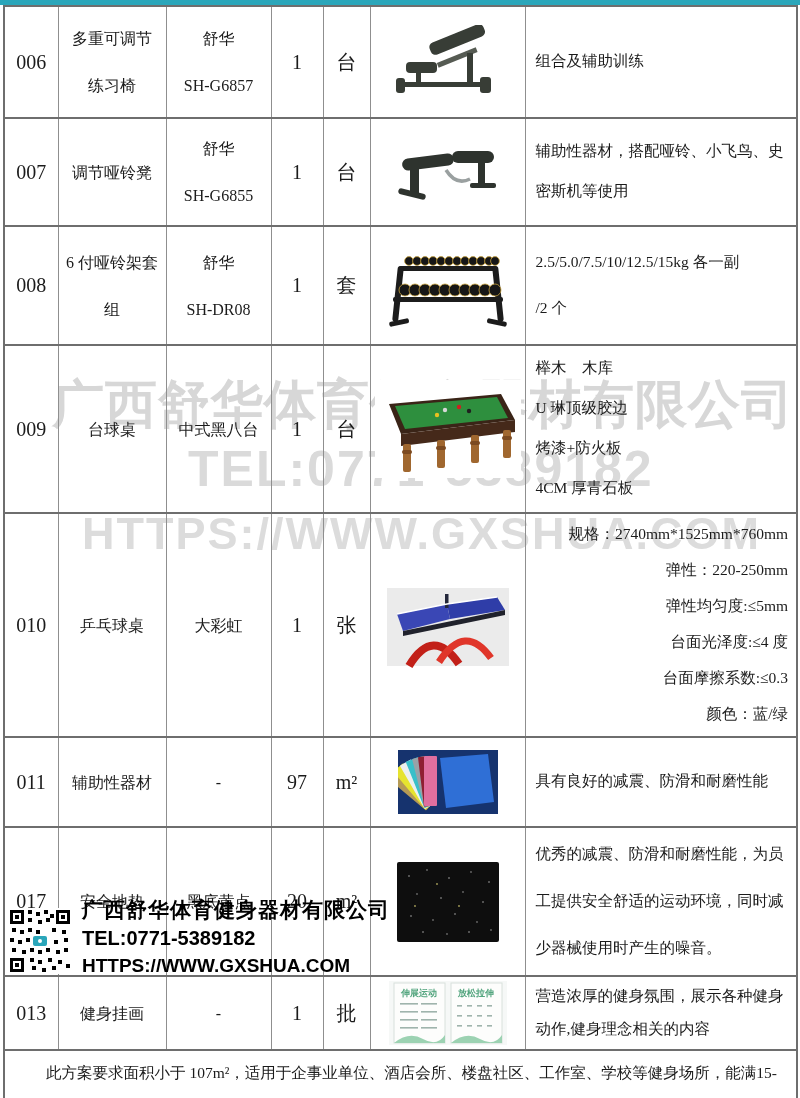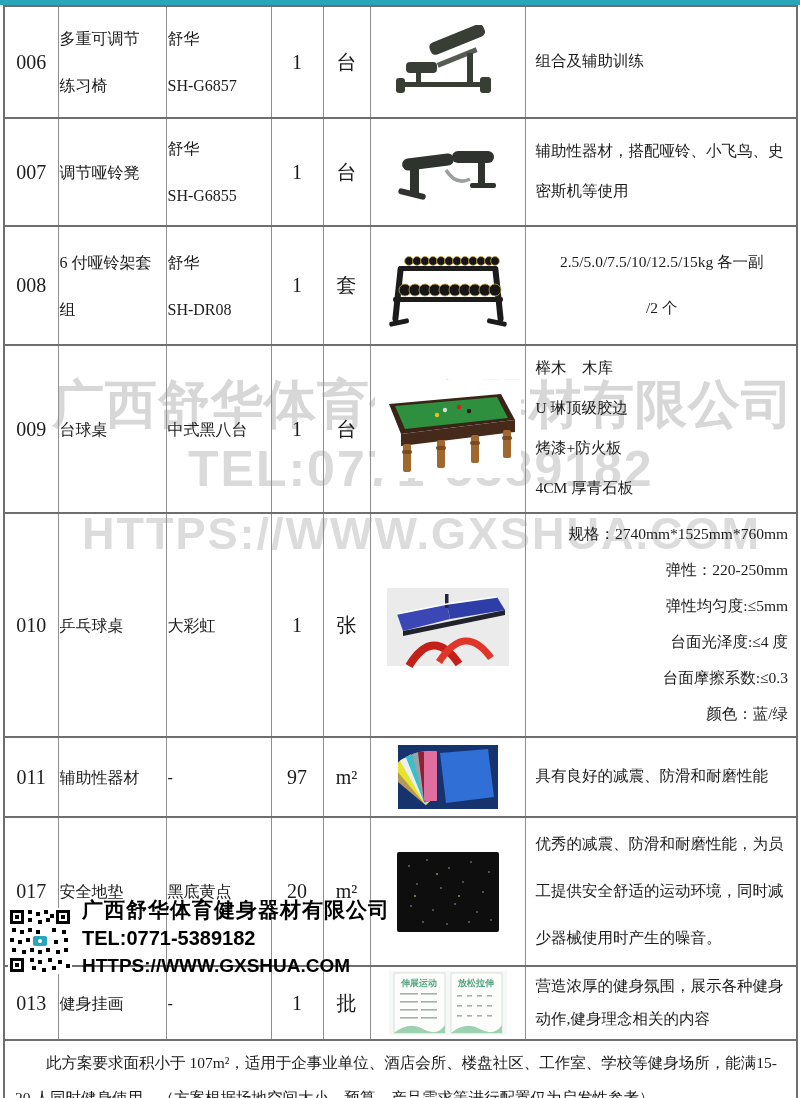--- a/index.html
+++ b/index.html
@@ -21,25 +21,25 @@
     position:absolute; top:5px; left:3px; width:793px; z-index:2;
     border-collapse:collapse; table-layout:fixed; background:transparent;
     border:2px solid #6e6e6e;
   }
   table.tbl td {
     border:1px solid #8f8f8f;
     border-top:2px solid #6e6e6e;
     vertical-align:middle; overflow:hidden;
   }
   .c-no,.c-qty,.c-unit { text-align:center; font-size:20px; }
-  .c-name,.c-brand { font-size:16px; line-height:47px; }
+  .c-name,.c-brand { text-align:center; font-size:16px; line-height:47px; }
   .c-img { text-align:center; }
   .c-img svg { vertical-align:middle; }
   .c-desc { font-size:15.5px; text-align:left; padding:2px 8px 4px 10px; }
-  .lh46 { line-height:46px;text-align:center; } .lh40 { line-height:40px; } .lh36 { line-height:36px;text-align:right; }
+  .lh46 { line-height:46px; } .lh40 { line-height:40px; } .lh36 { line-height:36px;text-align:right; }
   .lh35 { line-height:47px; } .lh33 { line-height:33px; }
   .c-footer { font-size:15.5px; line-height:35px; padding:0 10px; }
   .c-footer div { text-indent:2em; }
 
   
   .stamp { position:absolute; left:8px; top:895px; z-index:3;
            font-family:"Liberation Sans","DejaVu Sans",sans-serif; font-weight:bold; color:#000;
            white-space:nowrap; }
   .stamp .qr { position:absolute; left:0; top:13px; }
   .stamp .st-lines { position:absolute; left:74px; top:0; }
@@ -257,21 +257,21 @@
       <td class="c-desc lh36">
         <div>规格：2740mm*1525mm*760mm</div>
         <div>弹性：220-250mm</div>
         <div>弹性均匀度:≤5mm</div>
         <div>台面光泽度:≤4 度</div>
         <div>台面摩擦系数:≤0.3</div>
         <div>颜色：蓝/绿</div>
       </td>
     </tr>
 
-    <tr style="height:80px">
+    <tr style="height:90px">
       <td class="c-no">011</td>
       <td class="c-name">
         <div>辅助性器材</div>
       </td>
       <td class="c-brand">
         <div>-</div>
       </td>
       <td class="c-qty">97</td>
       <td class="c-unit">m²</td>
       <td class="c-img">

